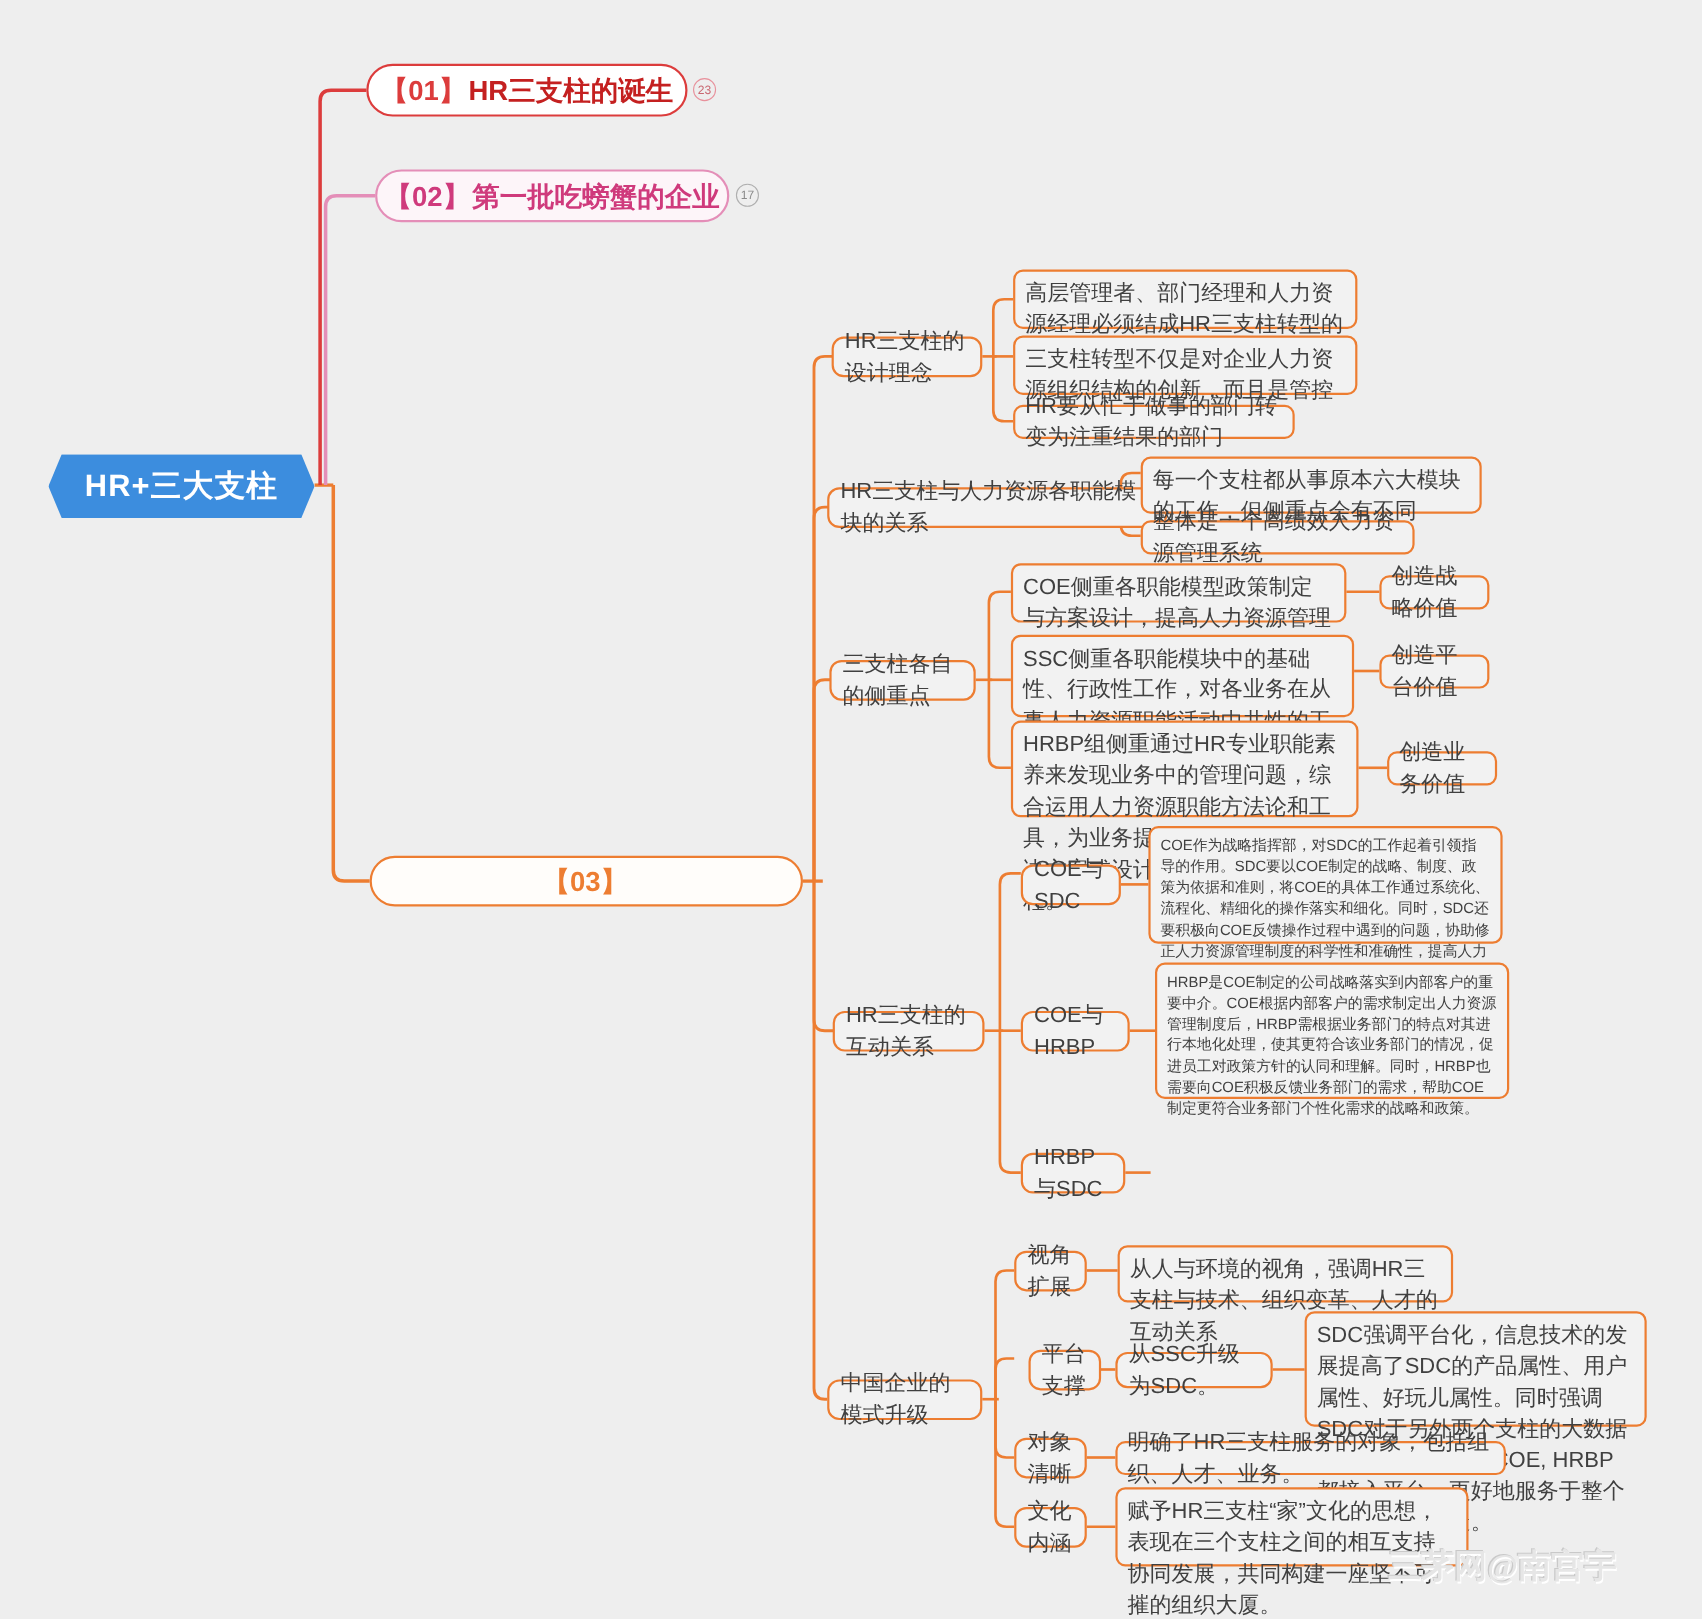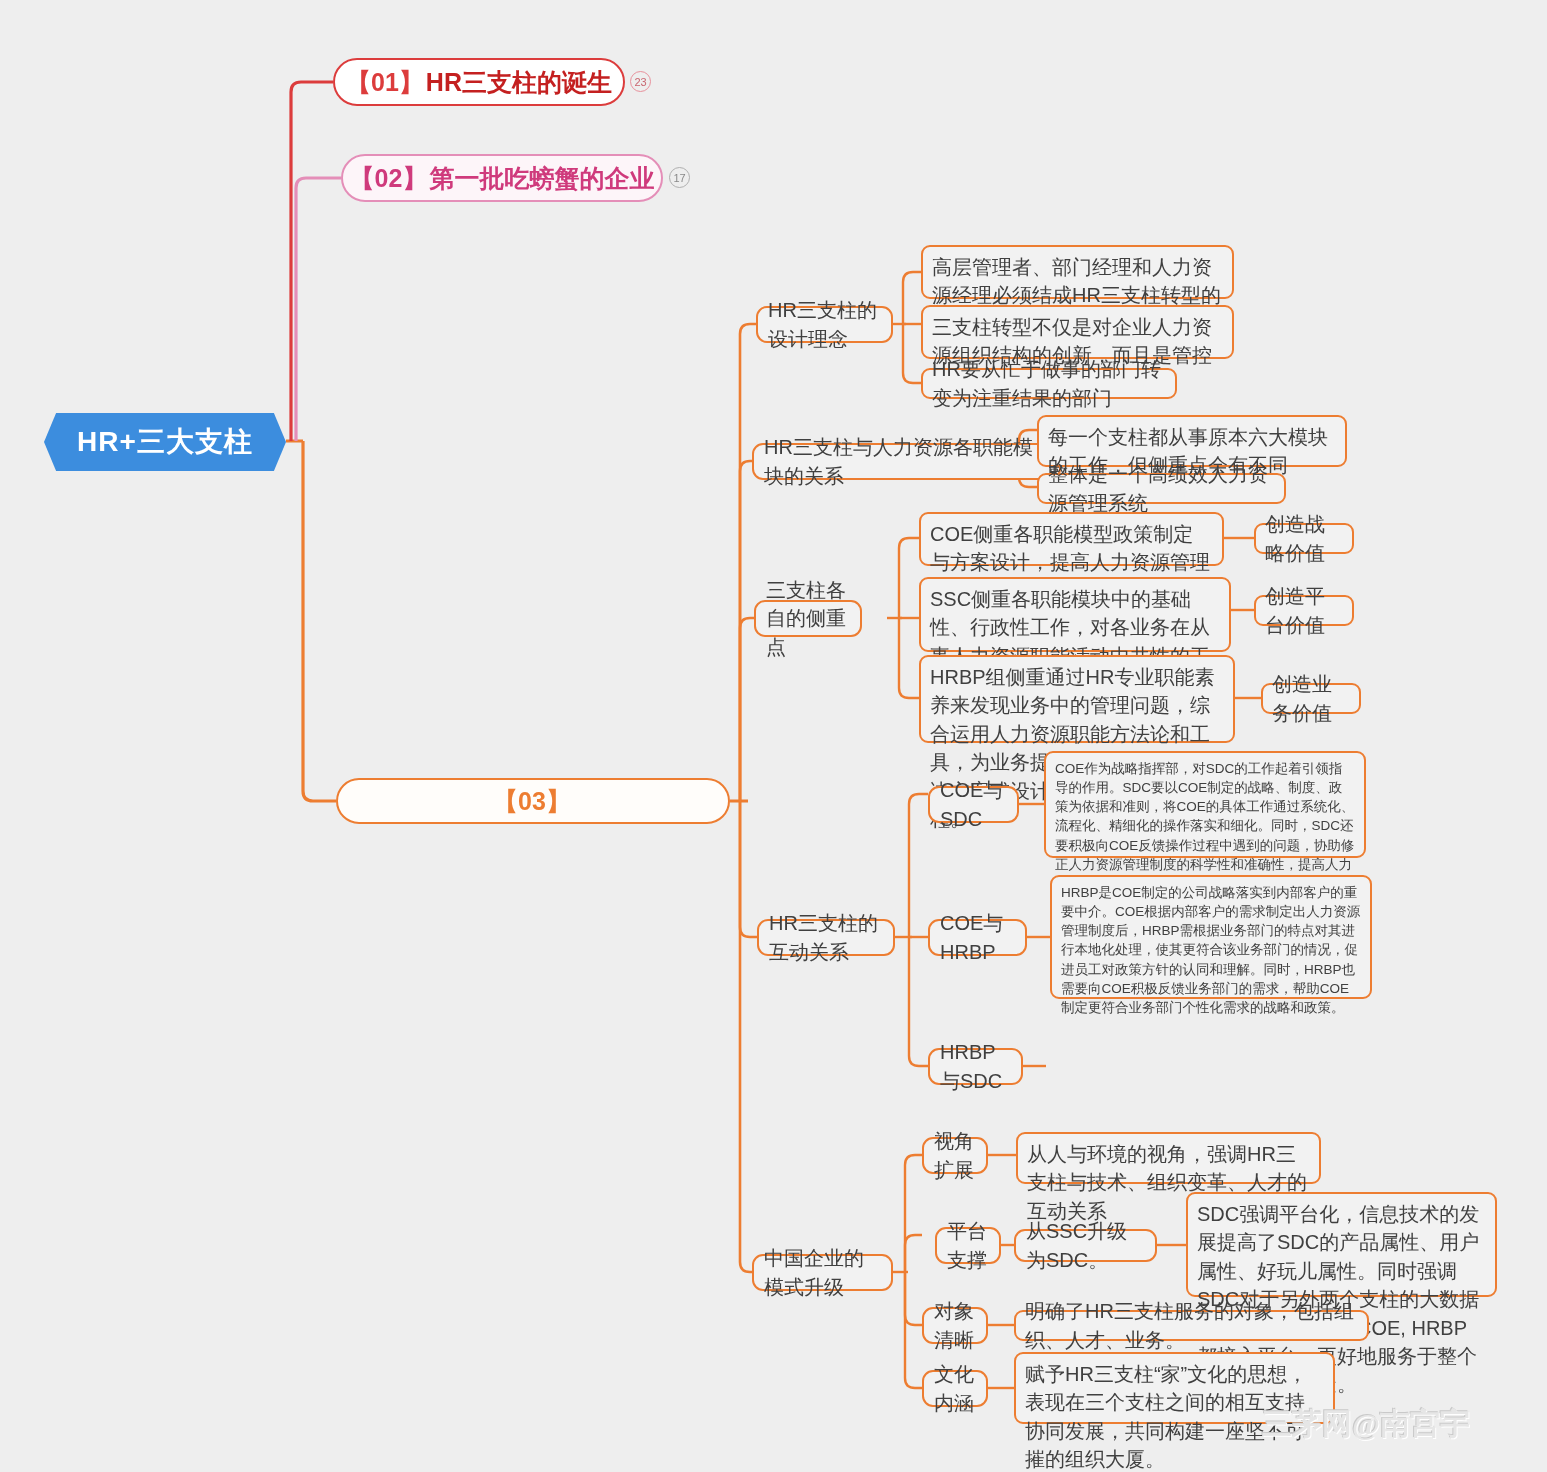--- a/index.html
+++ b/index.html
@@ -168,21 +168,21 @@
 
   <div class="obox mid f16" style="left:756px;top:306px;width:137px;height:37px;">HR三支柱的设计理念</div>
   <div class="obox f16" style="left:921px;top:245px;width:313px;height:54px;">高层管理者、部门经理和人力资源经理必须结成HR三支柱转型的合作伙伴</div>
   <div class="obox f16" style="left:921px;top:305px;width:313px;height:54px;">三支柱转型不仅是对企业人力资源组织结构的创新，而且是管控模式上的创新。</div>
   <div class="obox f16 center" style="left:921px;top:368px;width:256px;height:31px;">HR要从忙于做事的部门转变为注重结果的部门</div>
 
   <div class="obox mid f16" style="left:752px;top:443px;width:309px;height:37px;">HR三支柱与人力资源各职能模块的关系</div>
   <div class="obox f16" style="left:1037px;top:415px;width:310px;height:52px;">每一个支柱都从事原本六大模块的工作，但侧重点会有不同</div>
   <div class="obox f16 center" style="left:1037px;top:473px;width:249px;height:31px;">整体是一个高绩效人力资源管理系统</div>
 
-  <div class="obox mid f16" style="left:754px;top:600px;width:108px;height:37px;">三支柱各自的侧重点</div>
+  <div class="obox mid f16" style="left:754px;top:600px;width:133px;height:37px;">三支柱各自的侧重点</div>
 
   <div class="obox f16" style="left:919px;top:512px;width:305px;height:54px;">COE侧重各职能模型政策制定与方案设计，提高人力资源管理效率。</div>
   <div class="obox f16 center" style="left:1254px;top:523px;width:100px;height:31px;">创造战略价值</div>
 
   <div class="obox f16" style="left:919px;top:577px;width:312px;height:75px;">SSC侧重各职能模块中的基础性、行政性工作，对各业务在从事人力资源职能活动中共性的工作进行整合、标准化处理。</div>
   <div class="obox f16 center" style="left:1254px;top:595px;width:100px;height:31px;">创造平台价值</div>
 
   <div class="obox f16" style="left:919px;top:655px;width:316px;height:88px;">HRBP组侧重通过HR专业职能素养来发现业务中的管理问题，综合运用人力资源职能方法论和工具，为业务提供更合适的问题解决方案或设计更合理的工作流程。</div>
   <div class="obox f16 center" style="left:1261px;top:683px;width:100px;height:31px;">创造业务价值</div>
 

